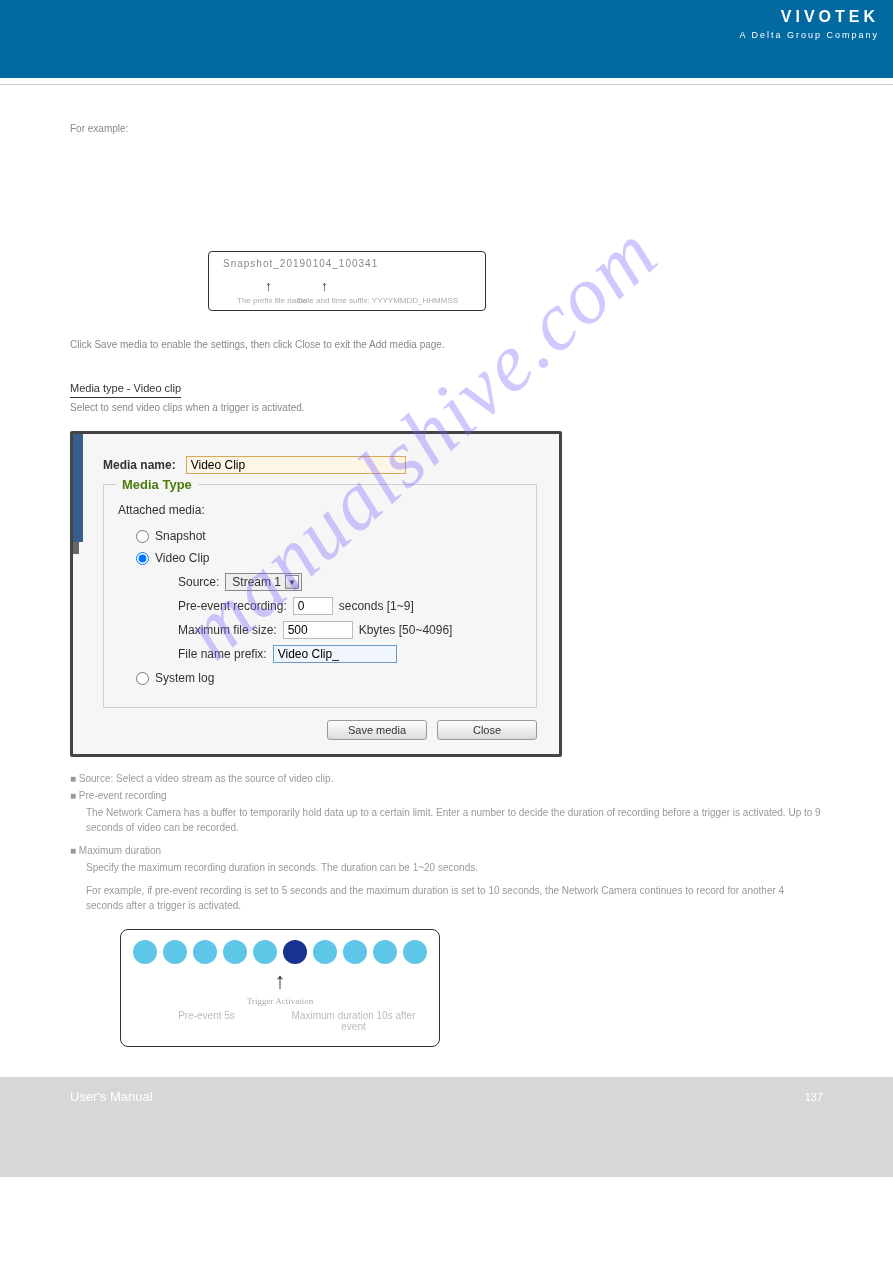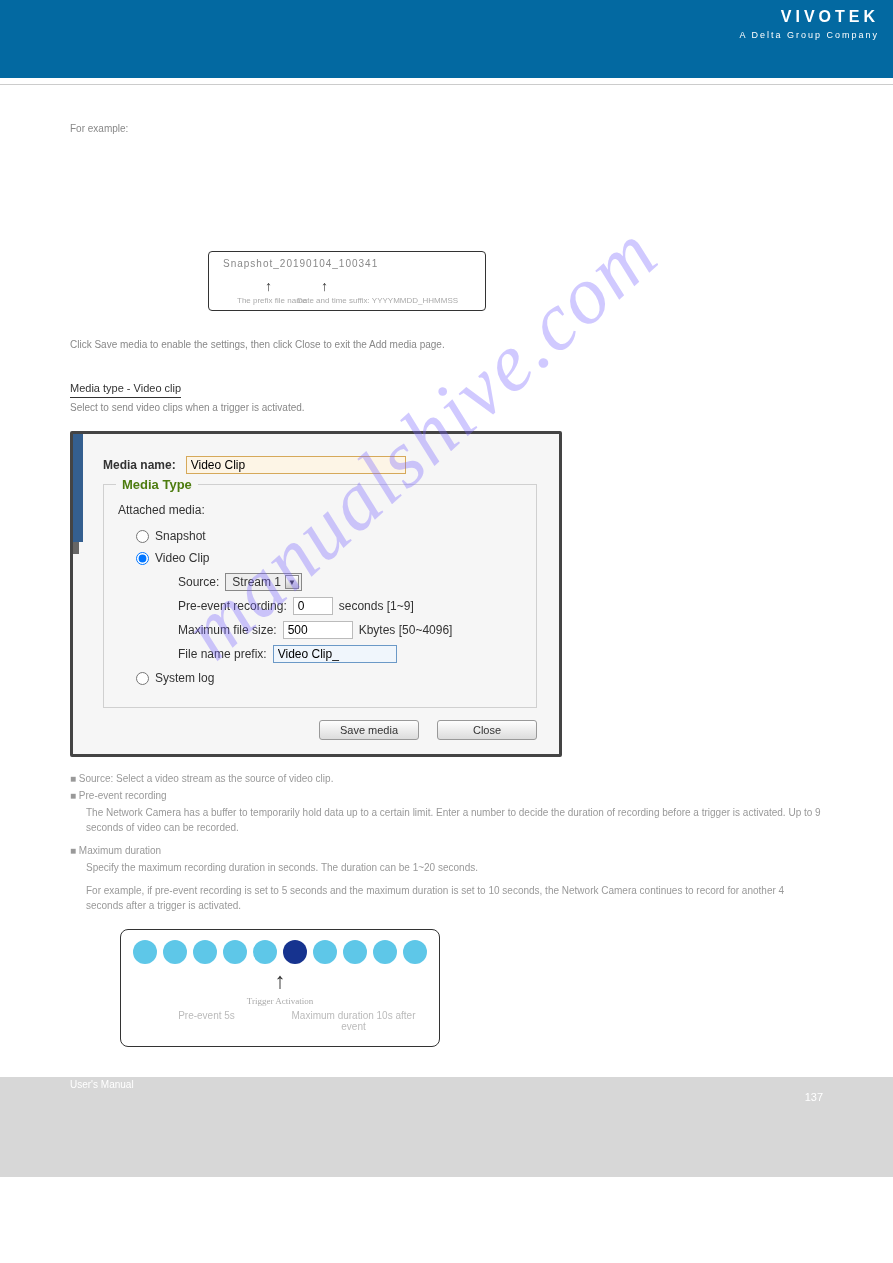--- a/index.html
+++ b/index.html
@@ -38,40 +38,40 @@
   .fset-title { position: absolute; top: -8px; left: 12px; background: #f6f6f6; padding: 0 6px; color: #4d7c0f; font-weight: bold; font-size: 13px; }
   .att { margin: 8px 0 12px 0; font-size: 12px; color: #333; }
   .opt { margin: 8px 0 8px 18px; display: flex; align-items: center; font-size: 12px; color: #333; }
   .opt input { margin-right: 6px; }
   .sub { margin-left: 60px; font-size: 12px; color: #333; }
   .sub .row { margin: 6px 0; }
   .sub .flbl { margin-right: 6px; }
   .select-wrap { border: 1px solid #888; background: #eee; padding: 0 2px; height: 18px; display: inline-flex; align-items: center; }
   .select-wrap .txt { padding: 0 4px; font-size: 12px; }
   .select-wrap .dd { width: 14px; height: 14px; border: 1px solid #888; background: linear-gradient(#fff,#ccc); display: inline-flex; align-items: center; justify-content: center; font-size: 8px; }
-  .dlg-buttons { display: flex; gap: 18px; justify-content: flex-end; margin-top: 12px; }
+  .dlg-buttons { display: flex; gap: 10px; justify-content: flex-end; margin-top: 12px; }
   .btn { width: 100px; height: 20px; border: 1px solid #999; border-radius: 3px; background: linear-gradient(#fefefe,#dcdcdc); font-size: 11px; color: #333; display: inline-flex; align-items: center; justify-content: center; cursor: pointer; }
 
   .watermark { position: absolute; left: 120px; top: 310px; font-size: 82px; color: rgba(120,100,255,0.35); transform: rotate(-42deg); font-family: Georgia, 'Times New Roman', serif; font-style: italic; pointer-events: none; z-index: 100; white-space: nowrap; letter-spacing: 2px; }
 
   .below-dialog { margin-top: 14px; font-size: 10px; color: #999; line-height: 1.5; }
   .bullet { font-size: 10px; color: #999; margin: 2px 0 2px 0; }
 
   .box2 { margin-top: 16px; margin-left: 50px; width: 320px; border: 1px solid #333; border-radius: 8px; padding: 10px 12px 14px 12px; position: relative; }
   .dotrow { display:flex; gap:6px; justify-content:center; }
   .dot { width: 24px; height: 24px; border-radius: 50%; background: #5ec7e8; }
   .dot.dark { background: #16338f; }
   .arrow-down-row { text-align:center; margin-top:4px; }
   .arrow-v { font-size: 22px; }
   .trigger-label { text-align:center; font-size: 9px; color:#aaa; margin-top:2px;font-family:Liberation Serif, serif; }
   .box2-lbls { display:flex; font-size:10px; color:#bbb; margin-top:4px; }
   .box2-lbls .l { flex:1; text-align:center; }
 
   .footer-bar { margin-top: 30px; height: 100px; background: #d7d7d7; position: relative; }
-  .footer-bar .um { position:absolute; left: 70px; top: 2px; color:#fff; font-size: 10px; }
+  .footer-bar .um { position:absolute; left: 70px; top: 12px; color:#fff; font-size: 13px; }
   .footer-bar .pn { position:absolute; right: 70px; top: 14px; color:#fff; font-size: 11px; }
 </style>
 </head>
 <body>
 
 <div class="header-bar">
   <div class="brand">VIVOTEK</div>
   <div class="tagline">A Delta Group Company</div>
 </div>
 <div class="header-line"></div>

